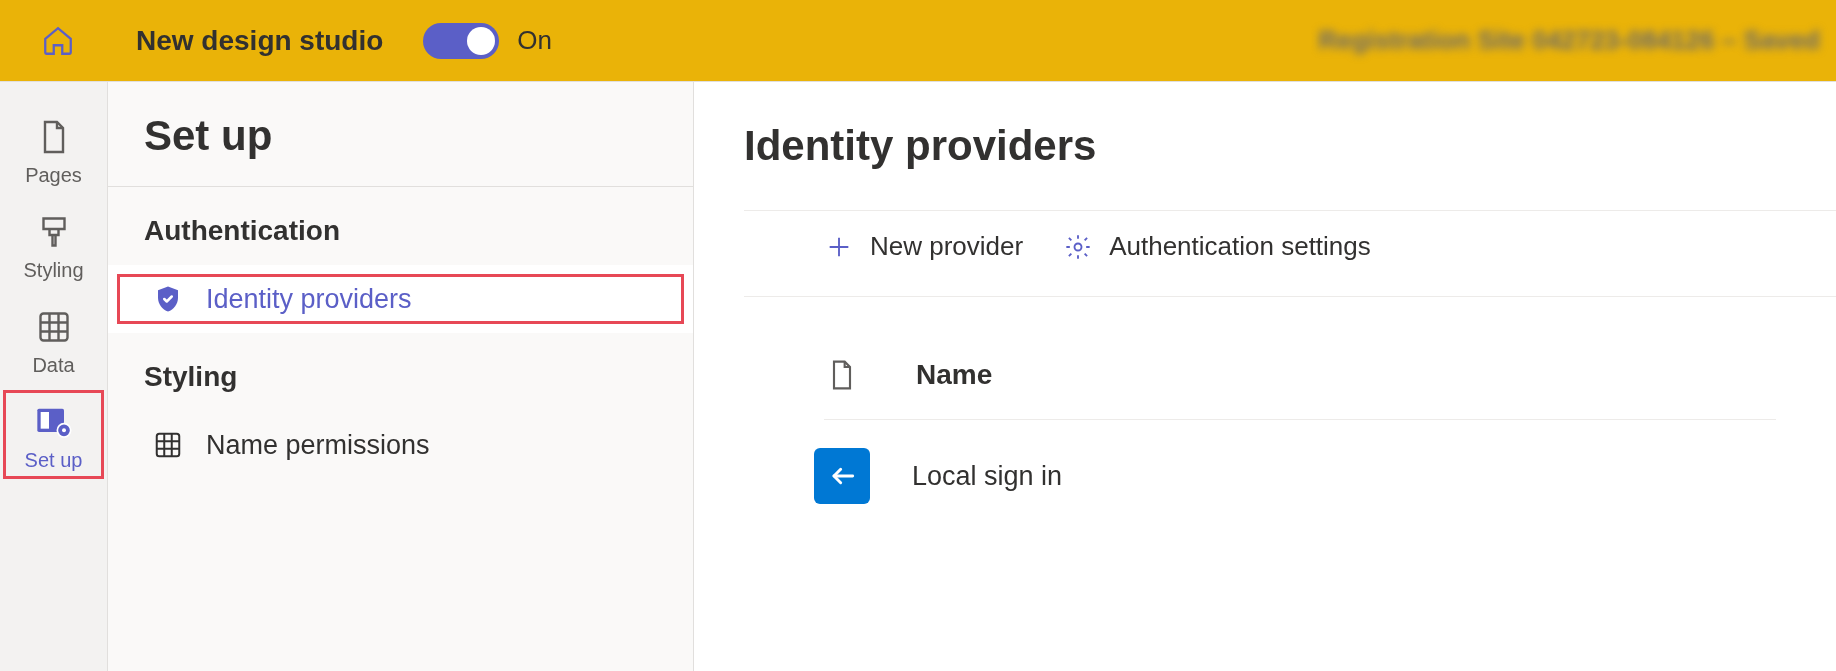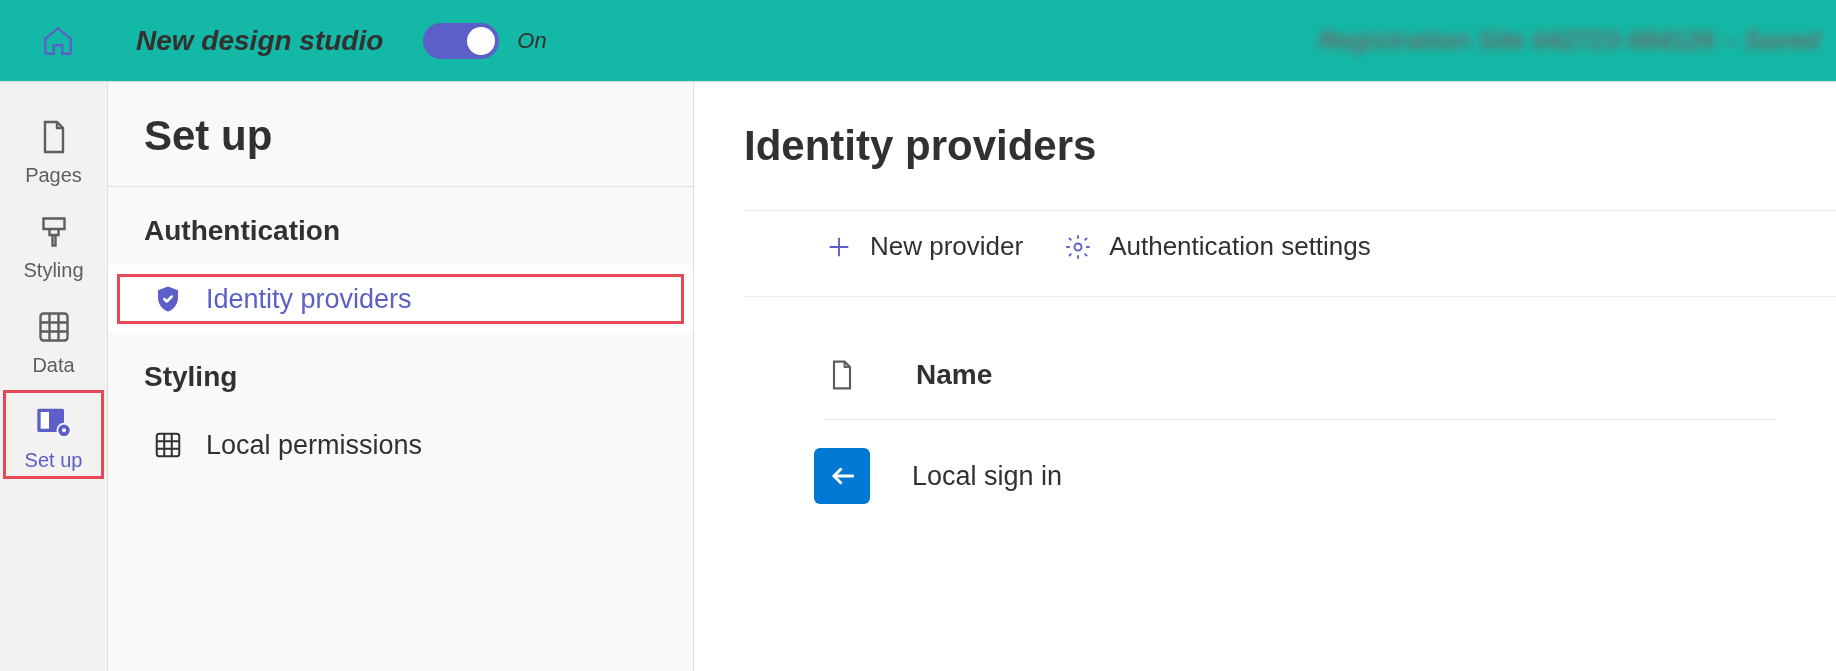--- a/index.html
+++ b/index.html
@@ -10,22 +10,21 @@
     width: 1836px;
     height: 671px;
     overflow: hidden;
   }
   .top-bar {
     height: 82px;
     display: flex;
     align-items: center;
     padding: 0 16px 0 40px;
     border-bottom: 1px solid #e1dfdd;
-    background: #14b8a6;
-    font-style: italic;
+    background: #eab308;
   }
   .top-bar .home {
     width: 36px; height: 36px;
     color: #5b5fc7;
     display: flex; align-items: center; justify-content: center;
     margin-right: 60px;
   }
   .top-bar .title {
     font-size: 28px;
     font-weight: 600;
@@ -43,21 +42,21 @@
     cursor: pointer;
   }
   .toggle .knob {
     position: absolute;
     width: 28px; height: 28px;
     background: #fff;
     border-radius: 50%;
     top: 4px; right: 4px;
   }
   .toggle-label {
-    font-size: 22px;
+    font-size: 26px;
     color: #323130;
   }
   .site-name {
     margin-left: auto;
     font-size: 26px;
     font-weight: 600;
     color: #6b6b6b;
     filter: blur(4px);
     user-select: none;
   }
@@ -287,21 +286,21 @@
     </div>
 
     <div class="section-label">Styling</div>
     <div class="side-item">
       <div class="side-icon">
         <svg width="30" height="30" viewBox="0 0 24 24" fill="none" stroke="#323130" stroke-width="1.6">
             <rect x="3" y="3" width="18" height="18" rx="2"></rect>
             <path d="M3 9h18M3 15h18M9 3v18M15 3v18"></path>
           </svg>
       </div>
-      <span>Local permissions</span>
+      <span>Name permissions</span>
     </div>
   </div>
 
   <div class="main">
     <h1>Identity providers</h1>
 
     <div class="command-bar">
       <div class="cmd">
         <div class="cicon">
           <svg width="28" height="28" viewBox="0 0 24 24" fill="none" stroke="currentColor" stroke-width="1.6">

